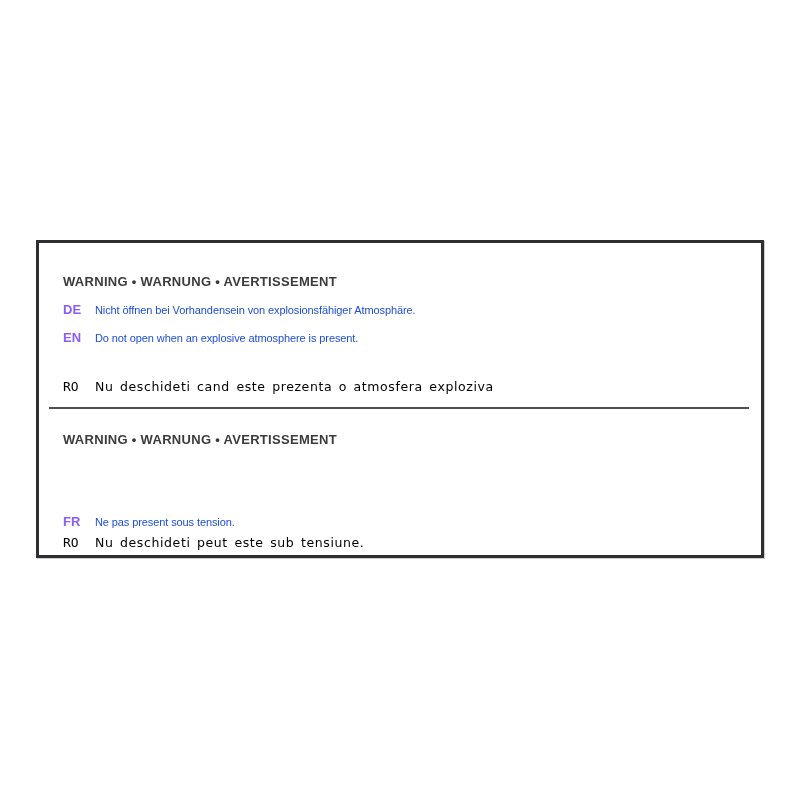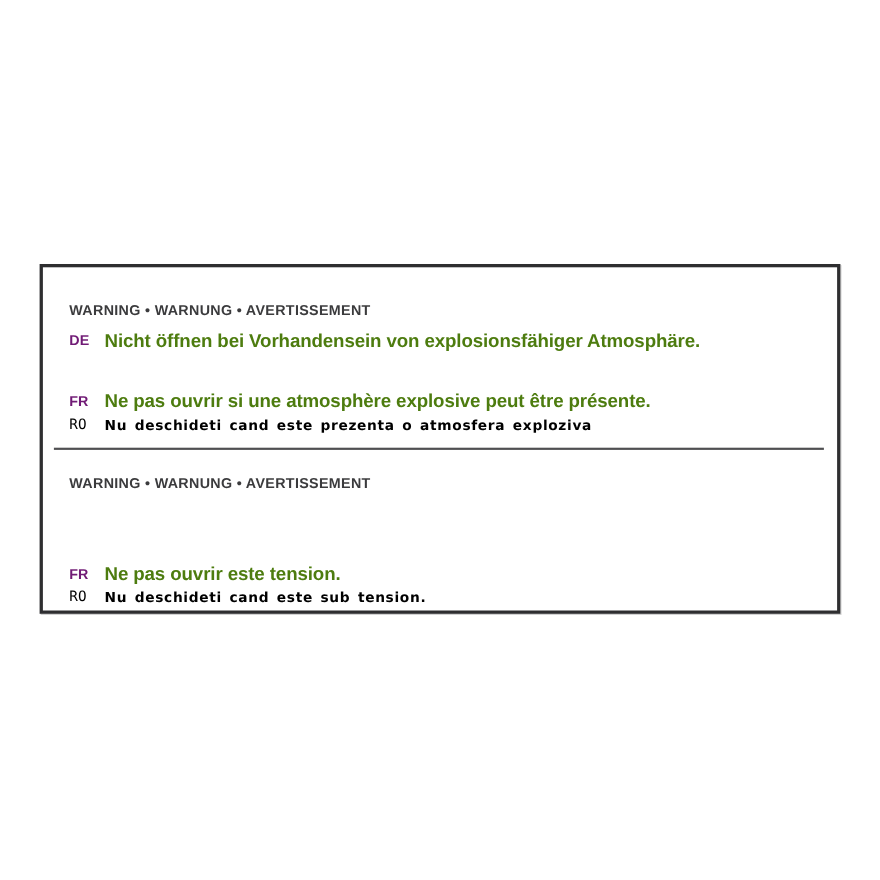--- a/index.html
+++ b/index.html
@@ -43,41 +43,41 @@
     right: 16px;
     height: 16px;
     line-height: 16px;
     white-space: nowrap;
   }
   .lang {
     display: inline-block;
     width: 32px;
     font-size: 13px;
     font-weight: 700;
-    color: #701a75;
+    color: #8b5cf6;
     vertical-align: top;
   }
   .text {
     display: inline-block;
-    font-size: 17px;
-    font-weight: 700;
-    color: #4d7c0f;
+    font-size: 11px;
+    font-weight: 400;
+    color: #1d4ed8;
     letter-spacing: -0.1px;
     vertical-align: top;
   }
   
   .row.added .lang {
     font-family: "DejaVu Sans Mono", monospace;
     font-weight: 400;
     color: #000000;
     font-size: 13px;
   }
   .row.added .text {
     font-family: "DejaVu Sans", sans-serif;
-    font-weight: 700;
+    font-weight: 400;
     color: #000000;
     font-size: 12.5px;
     letter-spacing: 0.6px;
     word-spacing: 2px;
   }
   .divider {
     position: absolute;
     left: 10px;
     top: 164px;
     width: 700px;
@@ -101,32 +101,32 @@
 <body>
 
 <div class="page">
   <div class="label-box">
 
     <h2 class="warn-header h1">WARNING • WARNUNG • AVERTISSEMENT</h2>
 
     <div class="row r1de">
       <span class="lang">DE</span><span class="text">Nicht öffnen bei Vorhandensein von explosionsfähiger Atmosphäre.</span>
     </div>
-    <div class="row r1fr">
-      <span class="lang">FR</span><span class="text">Ne pas ouvrir si une atmosphère explosive peut être présente.</span>
+    <div class="row r1en">
+      <span class="lang">EN</span><span class="text">Do not open when an explosive atmosphere is present.</span>
     </div>
     <div class="row r1ro added">
       <span class="lang">RO</span><span class="text">Nu deschideti cand este prezenta o atmosfera exploziva</span>
     </div>
 
     <div class="divider"></div>
 
     <h2 class="warn-header h2">WARNING • WARNUNG • AVERTISSEMENT</h2>
 
     <div class="row r2fr">
-      <span class="lang">FR</span><span class="text">Ne pas ouvrir este tension.</span>
+      <span class="lang">FR</span><span class="text">Ne pas present sous tension.</span>
     </div>
     <div class="row r2ro added">
-      <span class="lang">RO</span><span class="text">Nu deschideti cand este sub tension.</span>
+      <span class="lang">RO</span><span class="text">Nu deschideti peut este sub tensiune.</span>
     </div>
 
   </div>
 </div>
 
 </body></html>

